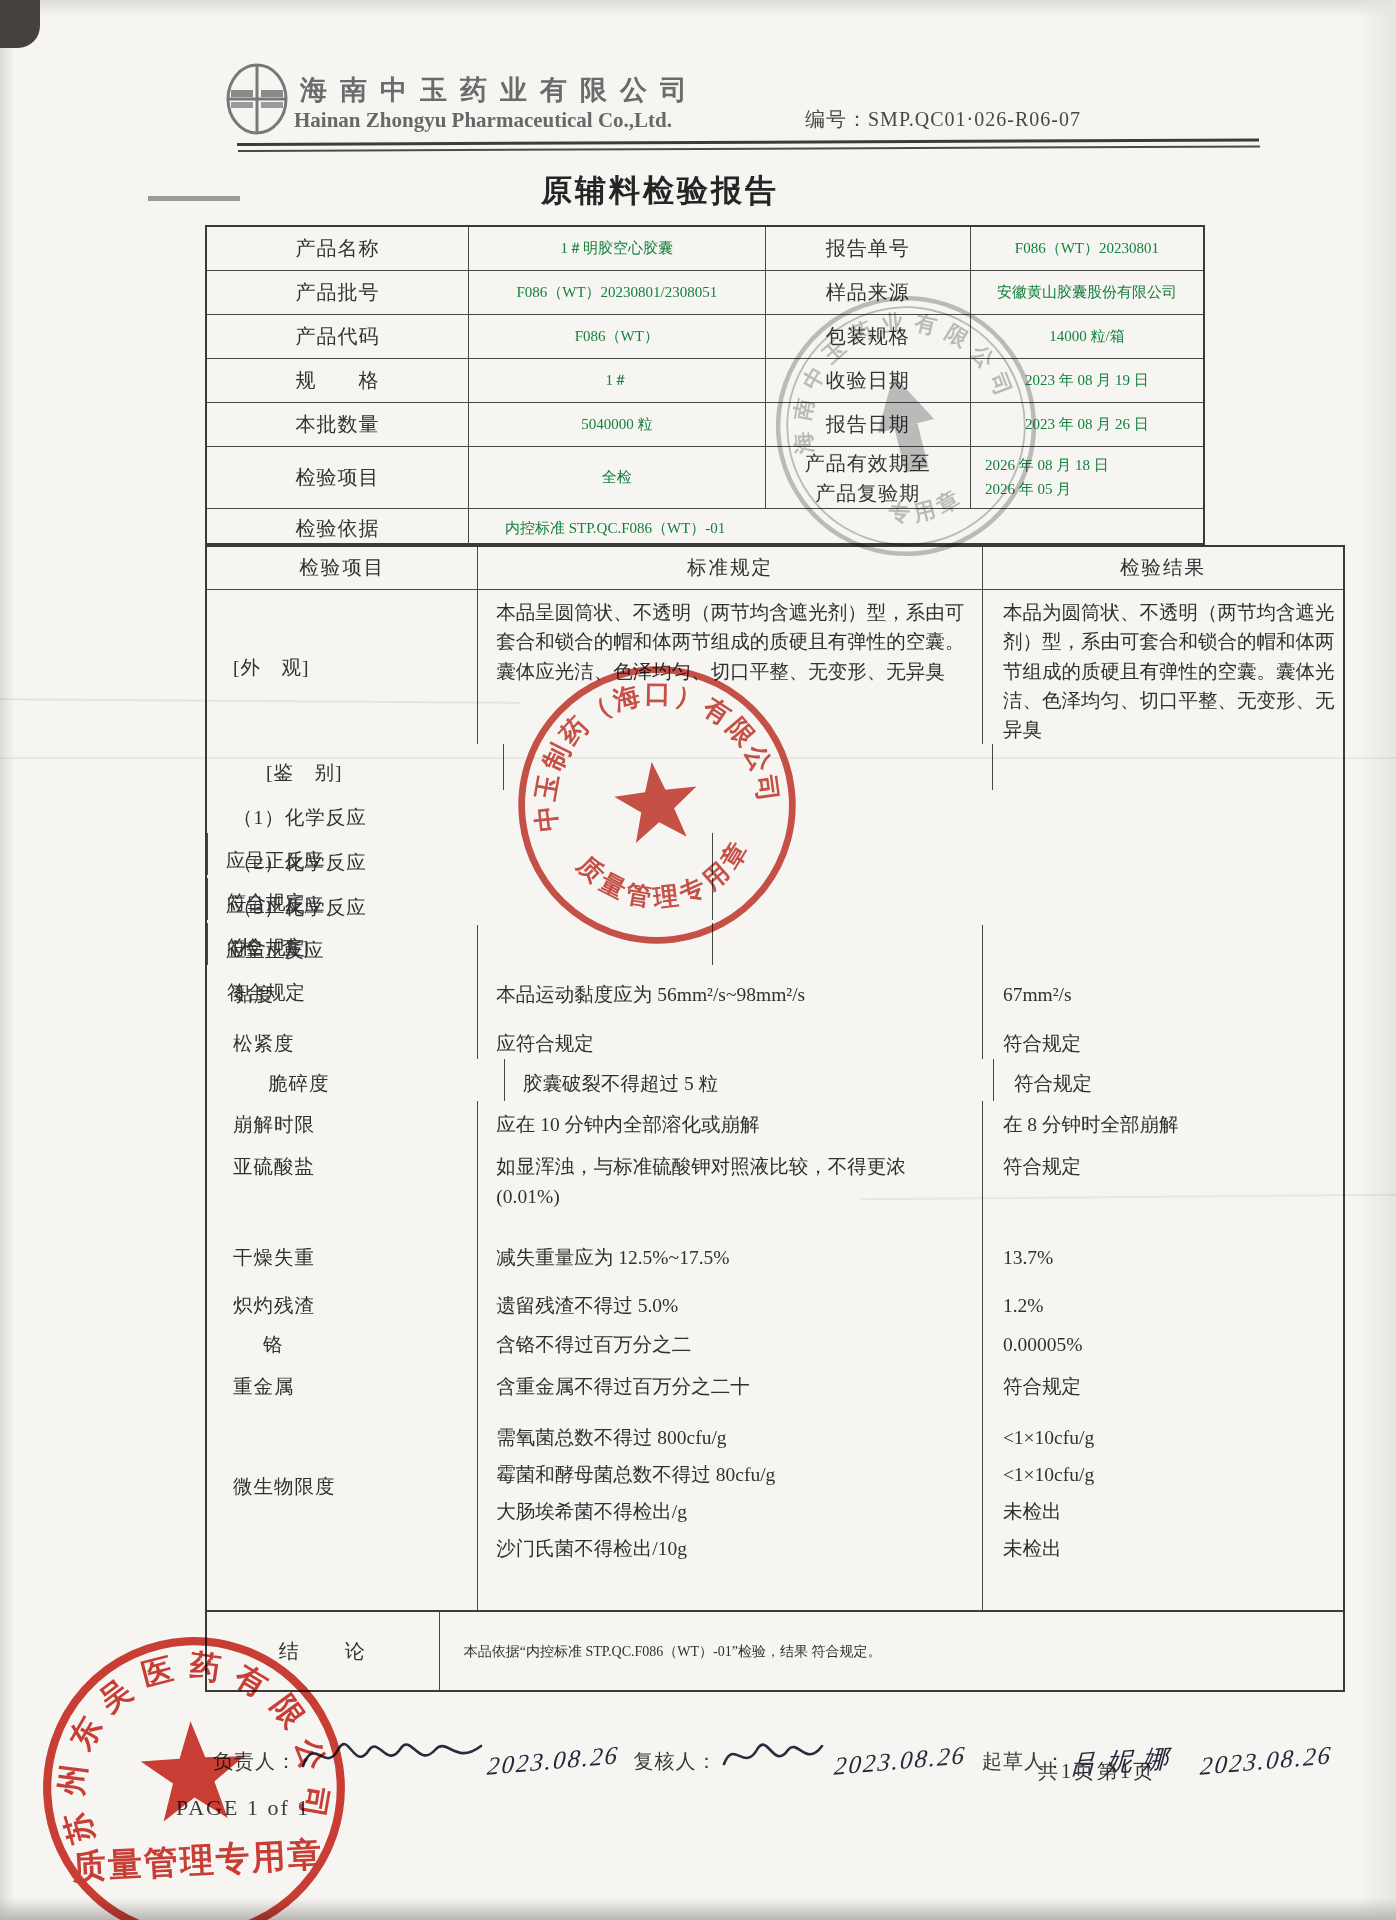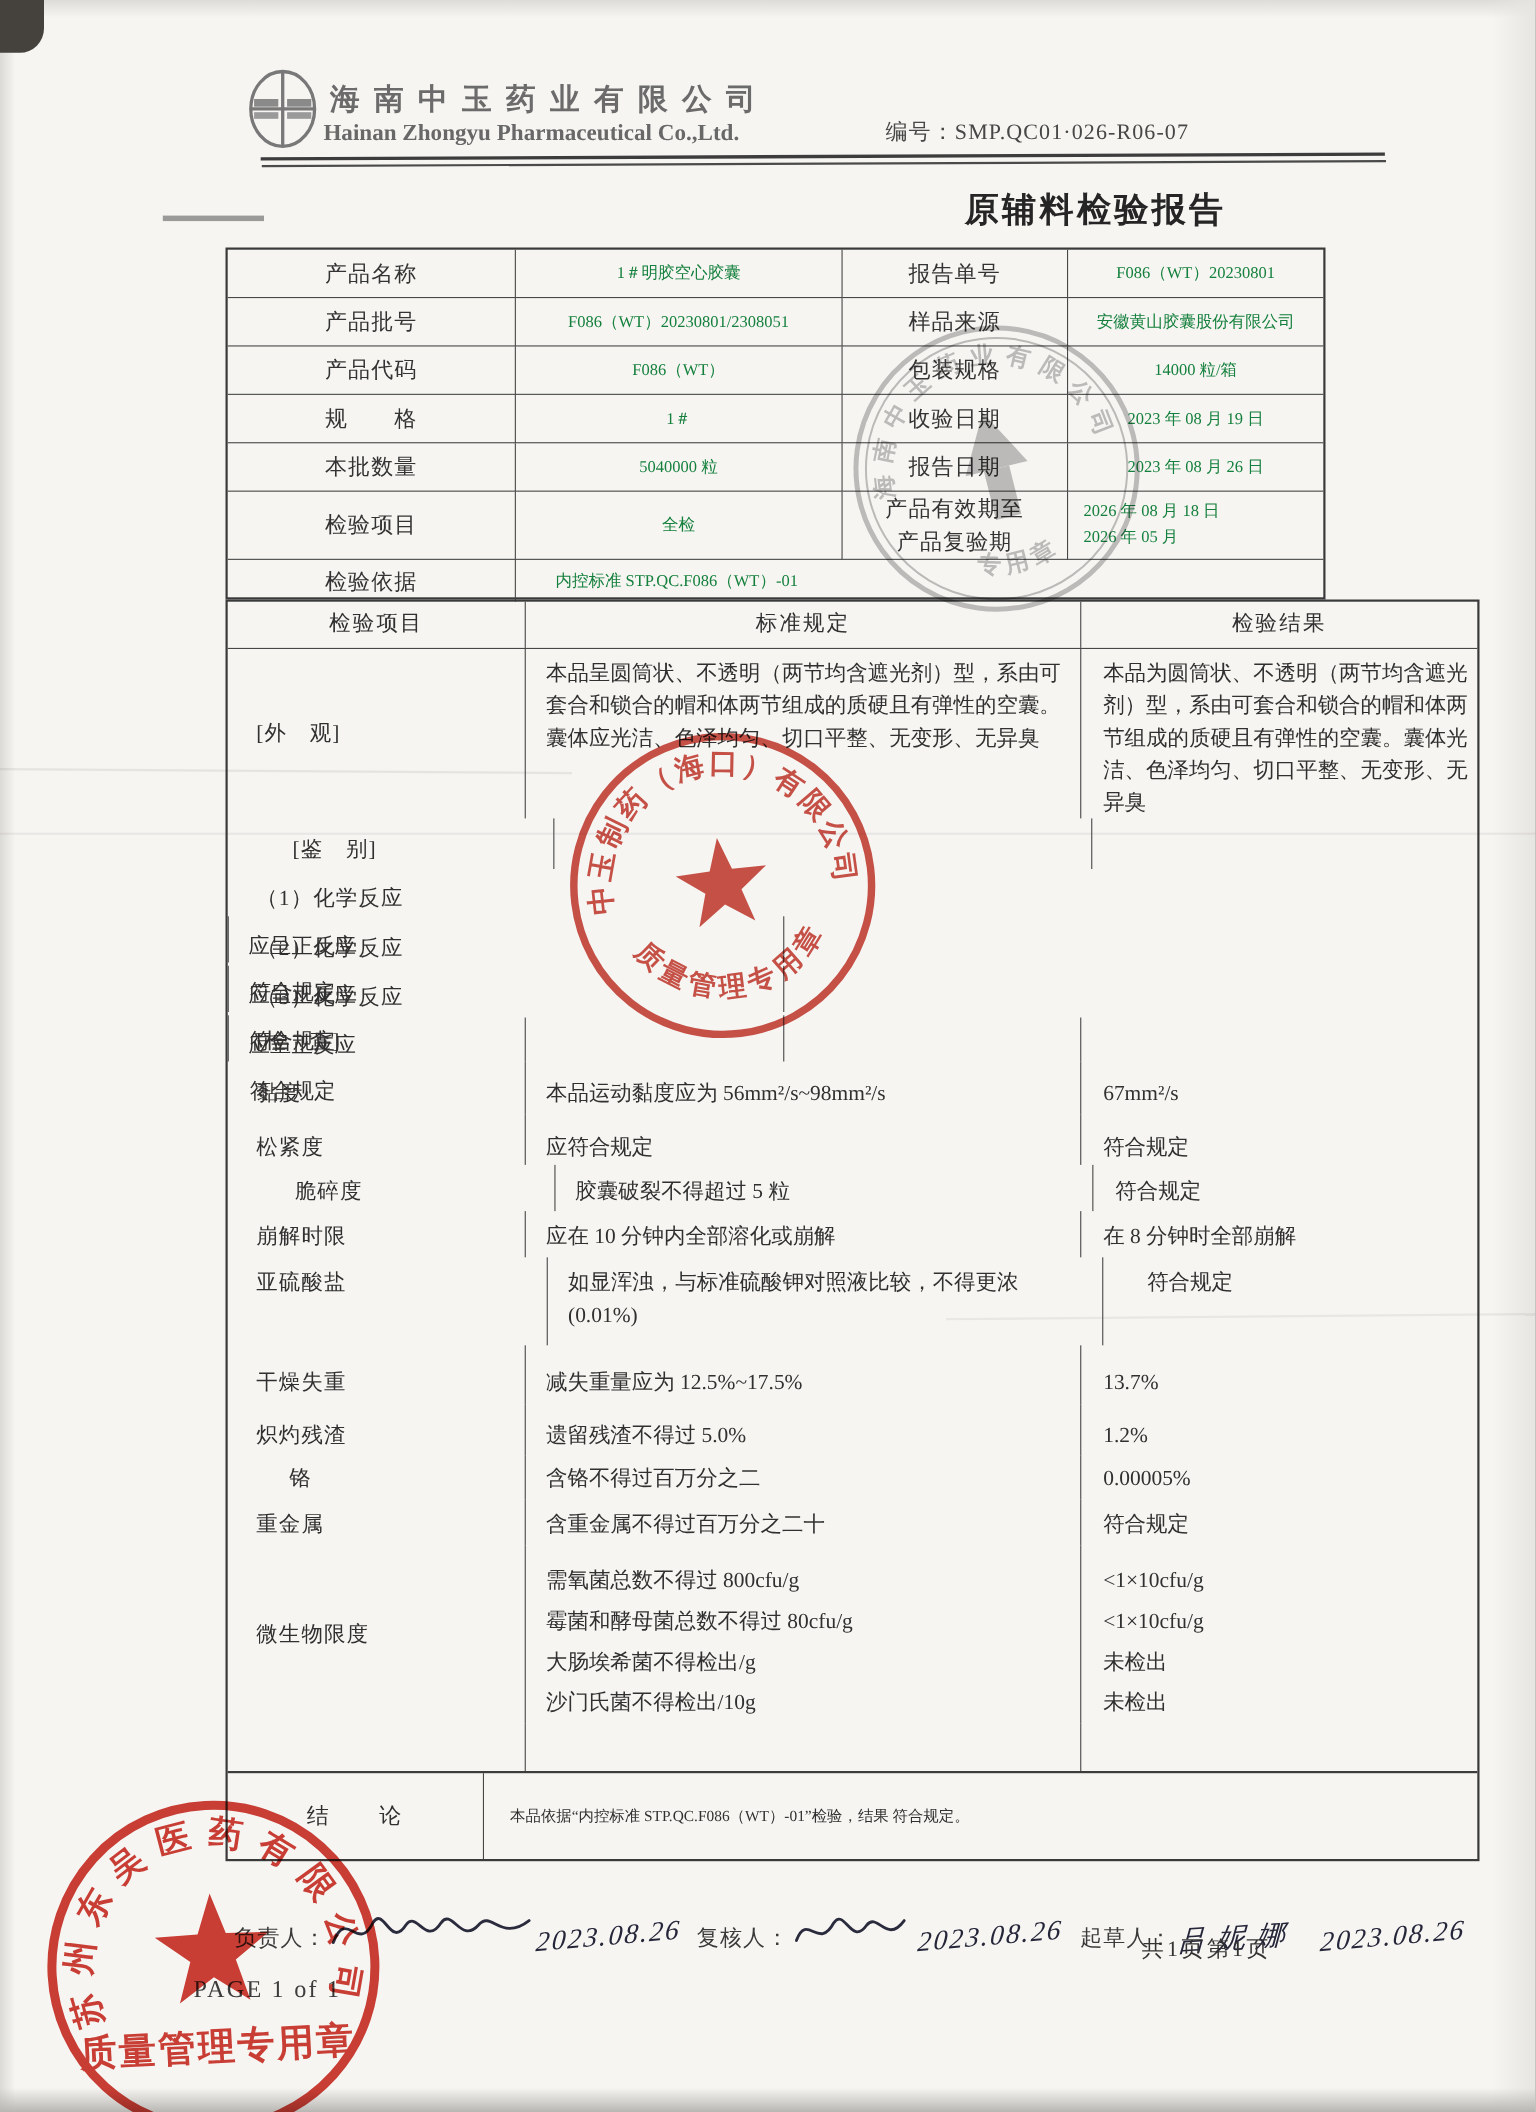--- a/index.html
+++ b/index.html
@@ -16,21 +16,21 @@
   .crease3{position:absolute;left:860px;top:1196px;width:536px;height:2px;background:rgba(110,105,98,.10);transform:rotate(-.5deg);}
 
   
   .logo{position:absolute;left:225px;top:62px;}
   .company-cn{position:absolute;left:300px;top:72px;font-size:27px;font-weight:bold;letter-spacing:13px;color:#6b6b6b;}
   .company-en{position:absolute;left:294px;top:108px;font-size:21px;font-weight:bold;color:#686868;}
   .left-dash{position:absolute;left:148px;top:196px;width:92px;height:5px;background:#9a9a98;}
   .code-line{position:absolute;left:805px;top:106px;font-size:20px;color:#474747;letter-spacing:1px;}
   .rule1{position:absolute;left:237px;top:143px;width:1022px;height:3px;background:#3c3c3c;transform:rotate(-.25deg);transform-origin:left;}
   .rule2{position:absolute;left:238px;top:150px;width:1022px;height:2px;background:#4a4a4a;transform:rotate(-.25deg);transform-origin:left;}
-  .title{position:absolute;left:205px;top:170px;width:910px;text-align:right;font-size:31px;font-weight:bold;letter-spacing:3px;color:#252525;}
+  .title{position:absolute;left:205px;top:170px;width:910px;text-align:center;font-size:31px;font-weight:bold;letter-spacing:3px;color:#252525;}
 
   
   .info-table{position:absolute;left:205px;top:225px;width:1000px;height:320px;border:2.5px solid #3a3a3a;
               display:grid;grid-template-columns:26.3% 29.8% 20.6% 23.3%;grid-template-rows:44px 44px 44px 44px 44px 62px 38px;
               box-sizing:border-box;font-size:20px;}
   .info-table .cell{border-right:1.5px solid #474747;border-bottom:1.5px solid #474747;display:flex;align-items:center;justify-content:center;
               box-sizing:border-box;overflow:hidden;}
   .info-table .cell.last-col{border-right:none;}
   .info-table .cell.lbl{letter-spacing:1px;color:#333;}
   .info-table .cell.val{font-size:15px;color:#15803d;}
@@ -55,21 +55,21 @@
   .ic3{flex:1;box-sizing:border-box;padding-left:20px;padding-right:8px;white-space:pre-line;}
   .vcenter .ic1{align-items:center;}
   .r-waiguan .ic2{padding-top:8px;}  .r-waiguan .ic3{padding-top:8px;}
   .r-jianbie{height:46px;padding-left:33px;} .r-jianbie .ic1{padding-top:14px;}
   .r-hx .ic1,.r-hx .ic2,.r-hx .ic3{padding-top:13px;} .r-hx{height:45px;flex-direction:column;}
   .r-jiancha{height:40px;} .r-jiancha .ic1{padding-top:8px;}
   .r-niandu{height:48px;} .r-niandu .ic1,.r-niandu .ic2,.r-niandu .ic3{padding-top:15px;}
   .r-songjin{height:46px;} .r-songjin .ic1,.r-songjin .ic2,.r-songjin .ic3{padding-top:16px;}
   .r-cuisui{height:42px;margin-left:35px;} .r-cuisui .ic1,.r-cuisui .ic2,.r-cuisui .ic3{padding-top:10px;}
   .r-bengjie{height:42px;} .r-bengjie .ic1,.r-bengjie .ic2,.r-bengjie .ic3{padding-top:9px;}
-  .r-yaliu{height:80px;gap:20px;} .r-yaliu .ic1,.r-yaliu .ic2,.r-yaliu .ic3{padding-top:9px;}
+  .r-yaliu{height:80px;} .r-yaliu .ic1,.r-yaliu .ic2,.r-yaliu .ic3{padding-top:9px;}
   .r-ganzao{height:54px;} .r-ganzao .ic1,.r-ganzao .ic2,.r-ganzao .ic3{padding-top:20px;}
   .r-zhizhuo{height:46px;} .r-zhizhuo .ic1,.r-zhizhuo .ic2,.r-zhizhuo .ic3{padding-top:14px;}
   .r-ge{height:40px;} .r-ge .ic1{padding-top:7px;padding-left:56px;} .r-ge .ic2,.r-ge .ic3{padding-top:7px;}
   .r-zjs{height:42px;} .r-zjs .ic1,.r-zjs .ic2,.r-zjs .ic3{padding-top:9px;}
   .r-wsw .ic2,.r-wsw .ic3{padding-top:14px;line-height:1.9;}
   .r-fill{flex:1;}
   .concl{display:flex;height:78px;border-top:2px solid #3c3c3c;flex:none;}
   .concl .cl{width:20.4%;display:flex;align-items:center;justify-content:center;letter-spacing:2px;font-size:20px;}
   .concl .ct{flex:1;border-left:1.6px solid #474747;display:flex;align-items:center;padding-left:24px;font-size:14px;}
 

